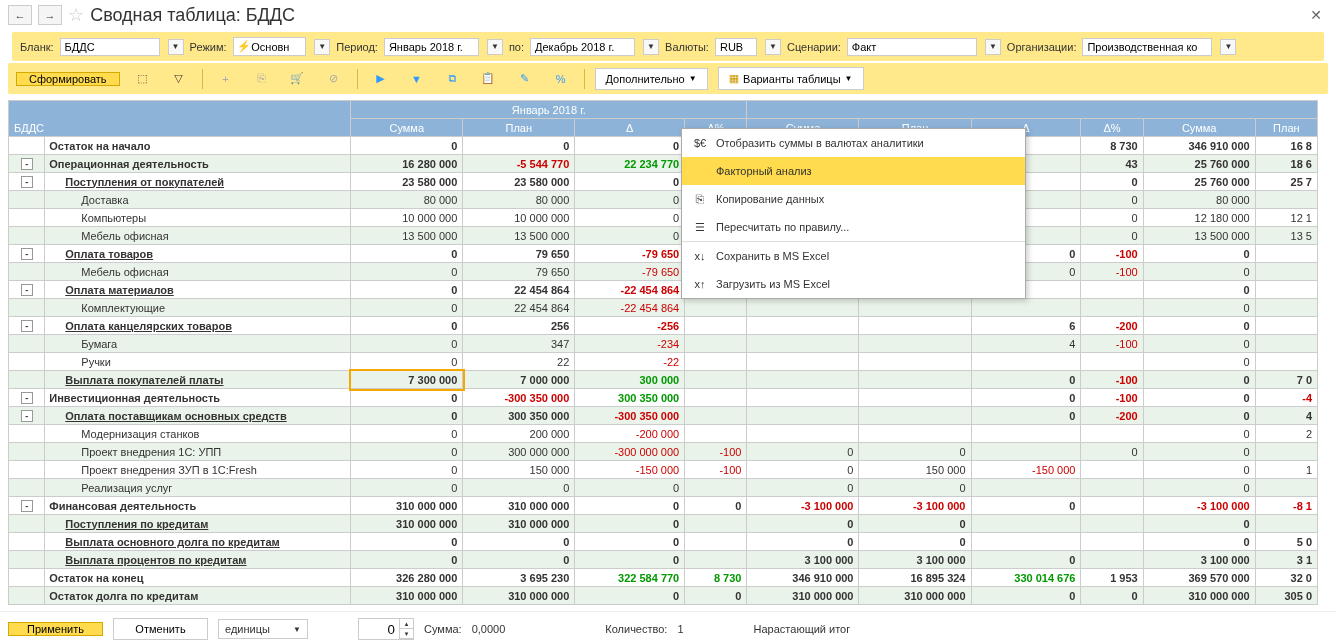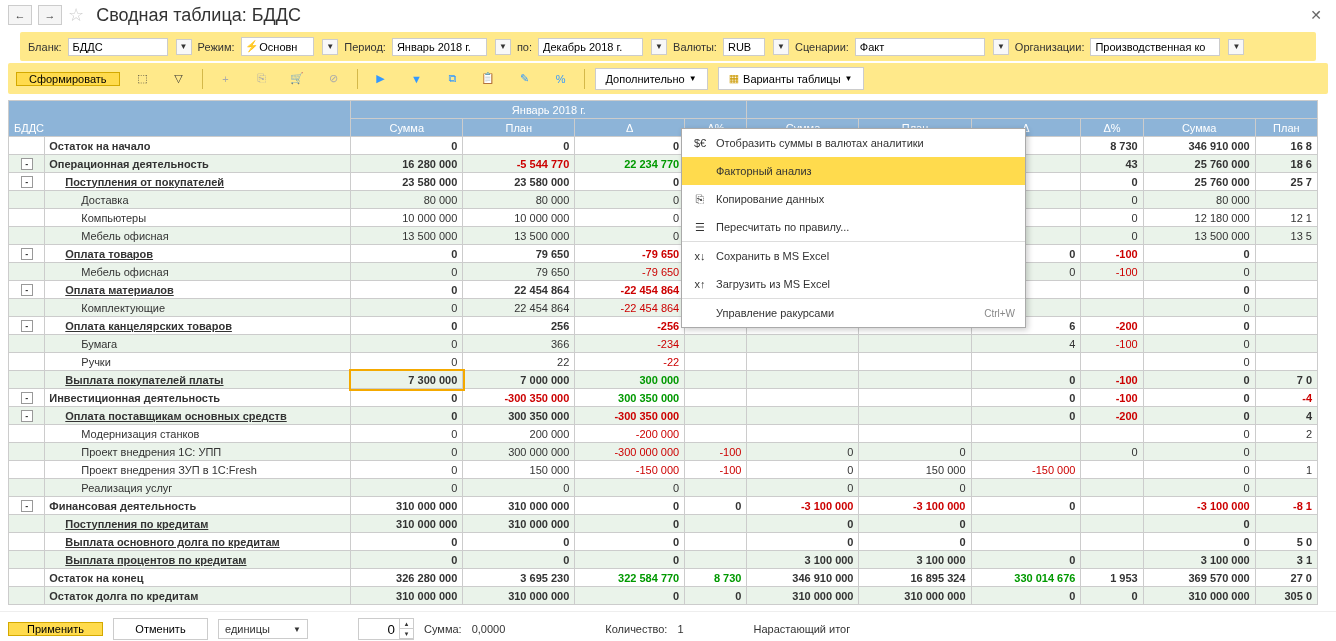--- a/index.html
+++ b/index.html
@@ -1,22 +1,22 @@
 <!DOCTYPE html>
 <html><head>
 <meta charset="utf-8">
 <style>
 * { box-sizing: border-box; margin: 0; padding: 0; }
 body { font-family: Arial, sans-serif; font-size: 11px; color: #333; background: #fff; width: 1336px; }
 .topbar { display: flex; align-items: center; padding: 4px 8px; gap: 6px; }
 .nav-btn { width: 24px; height: 20px; border: 1px solid #ccc; background: #f5f5f5; display: flex; align-items: center; justify-content: center; cursor: pointer; }
 .star { color: #ccc; font-size: 18px; }
-.title { font-size: 18px; color: #333; margin-left: 6px; }
+.title { font-size: 18px; color: #333; }
 .close-x { margin-left: auto; font-size: 14px; color: #666; cursor: pointer; padding: 0 6px; }
-.filter-bar { background: #ffe98a; padding: 5px 8px; margin: 2px 20px; display: flex; align-items: center; gap: 6px; border-radius: 2px; }
+.filter-bar { background: #ffe98a; padding: 5px 8px; margin: 2px 12px; display: flex; align-items: center; gap: 6px; border-radius: 2px; }
 .flabel { color: #333; }
 .finput { background: #fff; border: 1px solid #ccc; padding: 2px 4px; display: flex; align-items: center; }
 .finput input { border: none; outline: none; font-size: 11px; }
 .dd { width: 16px; height: 16px; border: 1px solid #ccc; background: #f8f8f8; display: flex; align-items: center; justify-content: center; font-size: 8px; cursor: pointer; margin-left: 2px; }
 .toolbar { background: #ffe98a; padding: 4px 8px; margin: 2px 8px; display: flex; align-items: center; gap: 10px; border-radius: 2px; }
 .btn-primary { background: #ffdb4d; border: 1px solid #d4a900; padding: 0 12px; cursor: pointer; font-size: 11px; }
 .btn-flat { background: #fff; border: 1px solid #ccc; padding: 4px 10px; cursor: pointer; font-size: 11px; display: flex; align-items: center; gap: 4px; }
 .ticon { width: 26px; height: 22px; display: flex; align-items: center; justify-content: center; border: 1px solid transparent; cursor: pointer; }
 .sep { width: 1px; height: 20px; background: #d4b84a; }
 .table-wrap { margin: 6px 8px; overflow: auto; position: relative; }
@@ -144,25 +144,20 @@
       <span>Пересчитать по правилу...</span>
     </div>
     <div class="menu-item sep-row">
       <span class="menu-ico">x↓</span>
       <span>Сохранить в MS Excel</span>
     </div>
     <div class="menu-item">
       <span class="menu-ico">x↑</span>
       <span>Загрузить из MS Excel</span>
     </div>
-    <div class="menu-item sep-row">
-      <span class="menu-ico"></span>
-      <span>Управление ракурсами</span>
-      <span class="menu-hk">Ctrl+W</span>
-    </div>
   </div>
 
 <div class="table-wrap">
 <table>
   <colgroup>
     <col style="width:35px">
         <col style="width:295px">
     <col style="width:108px">
         <col style="width:108px">
         <col style="width:106px">
@@ -345,21 +340,21 @@
           <td class="num"></td>
           <td class="num">6</td>
           <td class="num neg">-200</td>
           <td class="num">0</td>
           <td class="num"></td>
         </tr>
         <tr class="even">
           <td class="name" style="text-align: center;"></td>
           <td class="name ind2">Бумага</td>
           <td class="num">0</td>
-          <td class="num">366</td>
+          <td class="num">347</td>
           <td class="num neg">-234</td>
           <td class="num"></td>
           <td class="num"></td>
           <td class="num"></td>
           <td class="num">4</td>
           <td class="num neg">-100</td>
           <td class="num">0</td>
           <td class="num"></td>
         </tr>
         <tr>
@@ -535,21 +530,21 @@
           <td class="name ind0">Остаток на конец</td>
           <td class="num">326 280 000</td>
           <td class="num">3 695 230</td>
           <td class="num pos">322 584 770</td>
           <td class="num pos">8 730</td>
           <td class="num">346 910 000</td>
           <td class="num">16 895 324</td>
           <td class="num pos">330 014 676</td>
           <td class="num">1 953</td>
           <td class="num">369 570 000</td>
-          <td class="num">27 0</td>
+          <td class="num">32 0</td>
         </tr>
         <tr class="bold even">
           <td class="name" style="text-align: center;"></td>
           <td class="name ind0">Остаток долга по кредитам</td>
           <td class="num">310 000 000</td>
           <td class="num">310 000 000</td>
           <td class="num">0</td>
           <td class="num">0</td>
           <td class="num">310 000 000</td>
           <td class="num">310 000 000</td>

